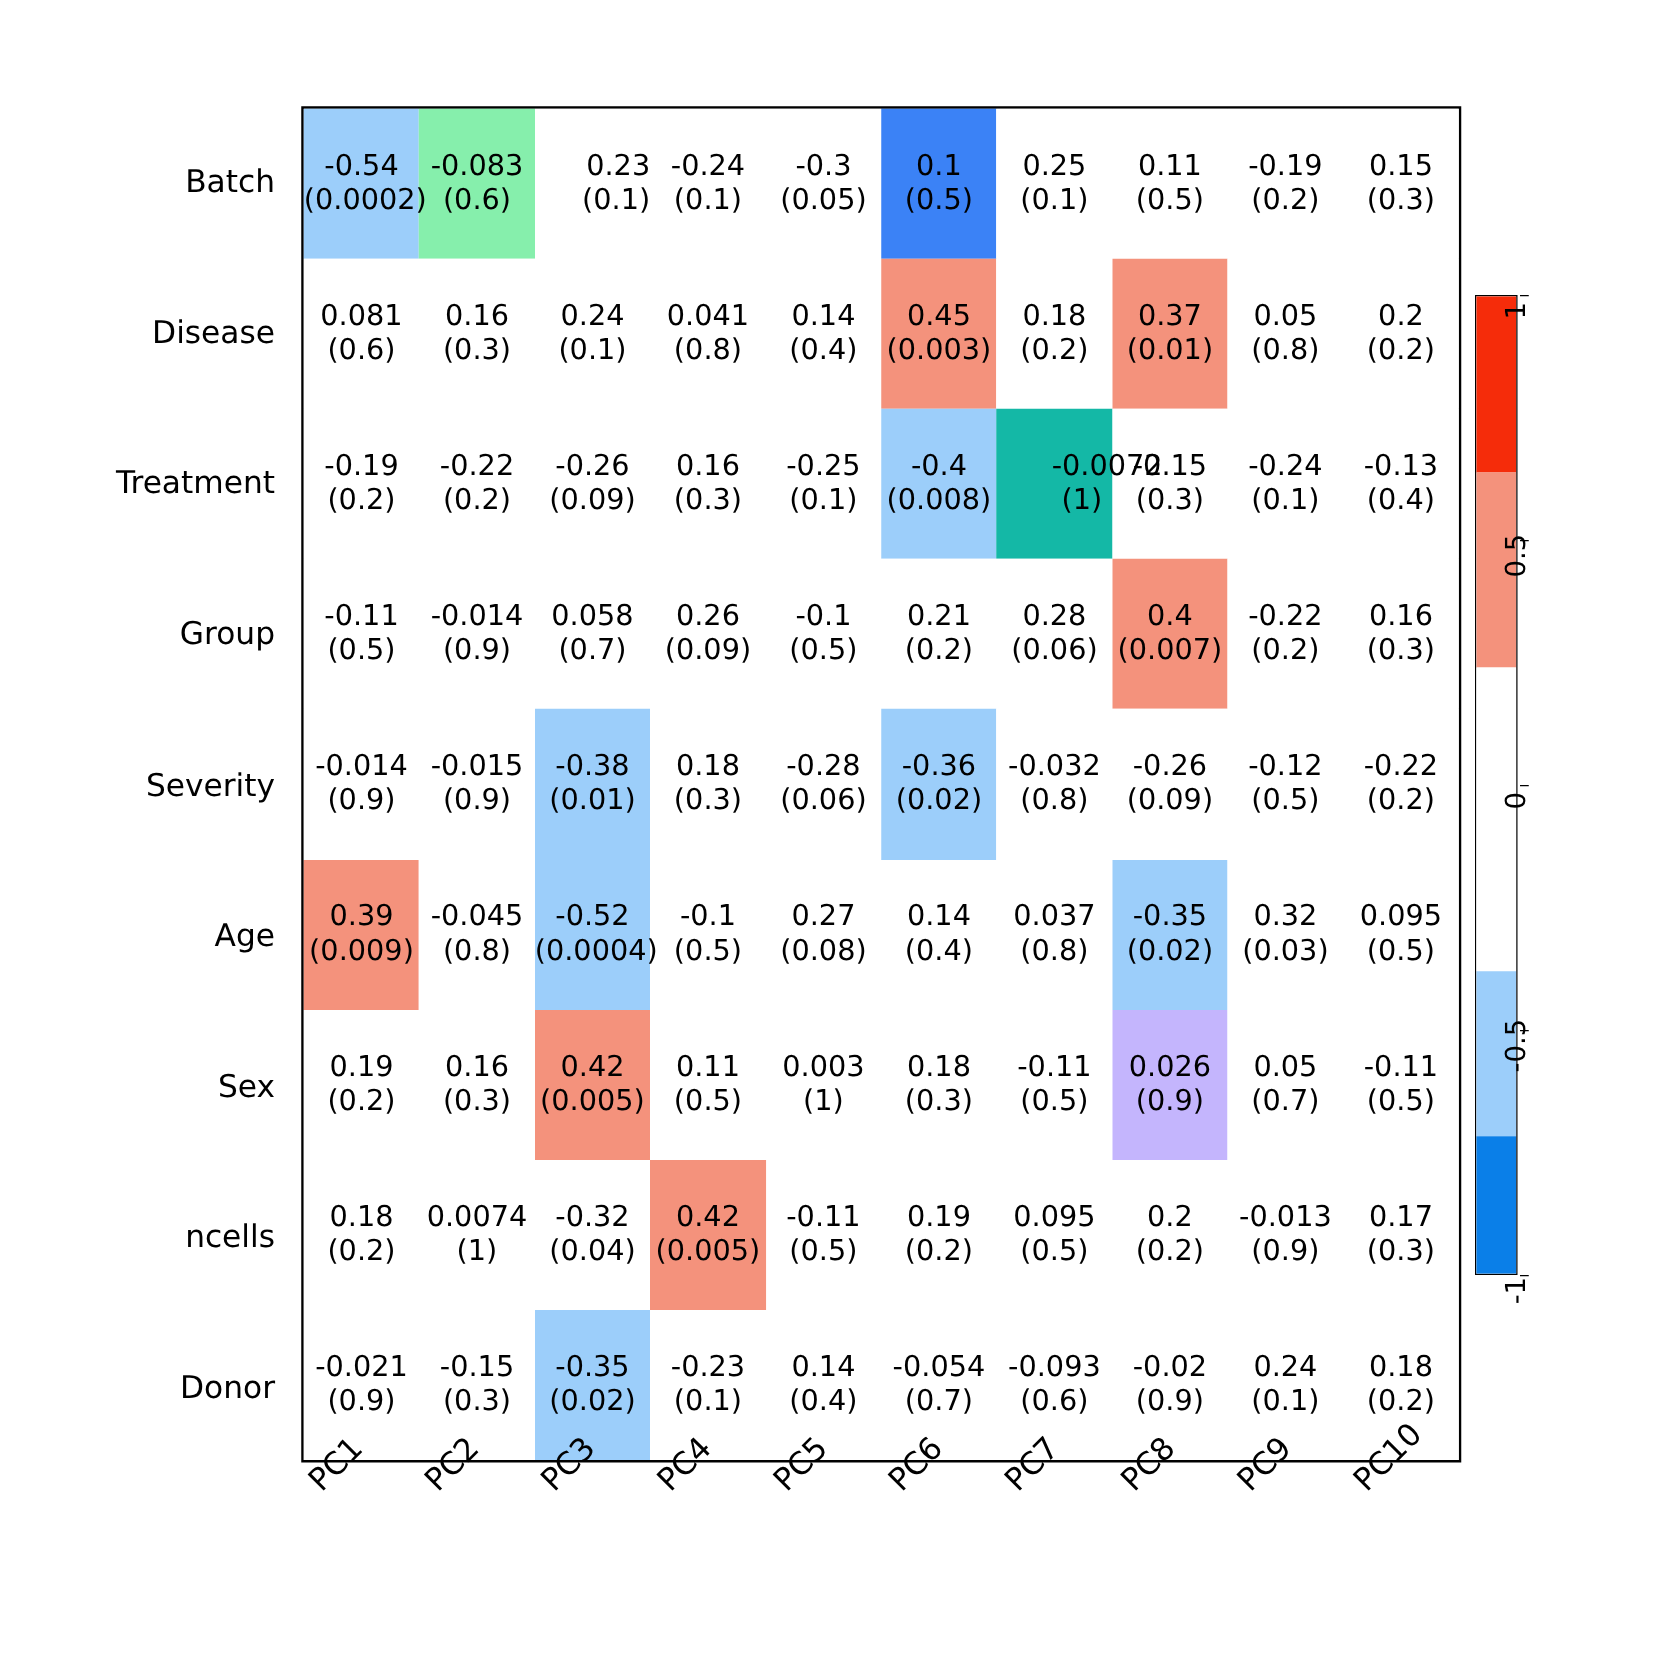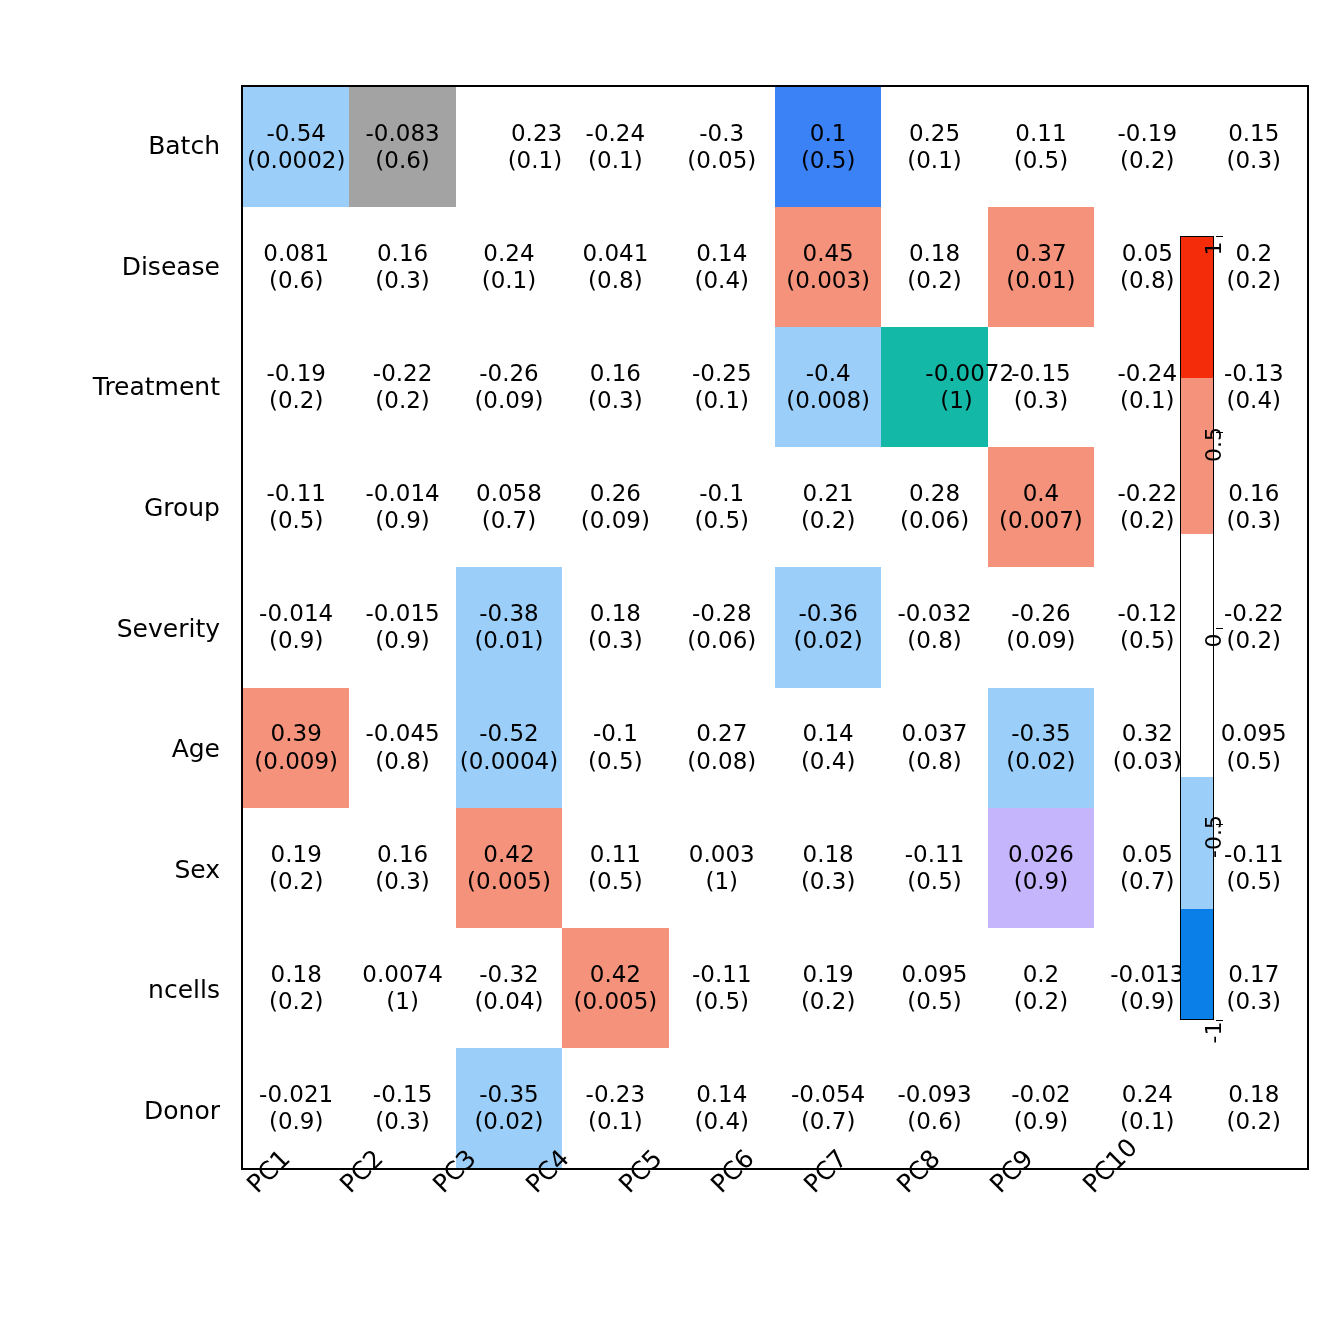--- a/index.html
+++ b/index.html
@@ -27,21 +27,21 @@
     text-align: center;
     font-size: 27px;
     font-weight: bold;
     letter-spacing: 0.2px;
   }
   
   #plot-area {
     position: absolute;
     left: 241px;
     top: 85px;
-    width: 1068px;
+    width: 928px;
     height: 1085px;
     border: 2px solid #000000;
     box-sizing: border-box;
     background: #ffffff;
   }
   table.heat {
     border-collapse: collapse;
     width: 100%;
     height: 100%;
     table-layout: fixed;
@@ -144,21 +144,21 @@
     </div>
 
   <div id="plot-area">
     <table class="heat">
       <tbody id="heat-body">
           <tr>
             <td style="background: rgb(156, 206, 250);">
               <span class="cellval">-0.54</span>
               <span class="cellp">(0.0002)</span>
             </td>
-            <td style="background: #a3a3a3; margin-left: 40px;">
+            <td style="background: #86efac; margin-left: 40px;">
               <span class="cellval">-0.083</span>
               <span class="cellp">(0.6)</span>
             </td>
             <td style="background: rgb(255, 255, 255); text-align: right;">
               <span class="cellval">0.23</span>
               <span class="cellp">(0.1)</span>
             </td>
             <td style="background: rgb(255, 255, 255);">
               <span class="cellval">-0.24</span>
               <span class="cellp">(0.1)</span>

